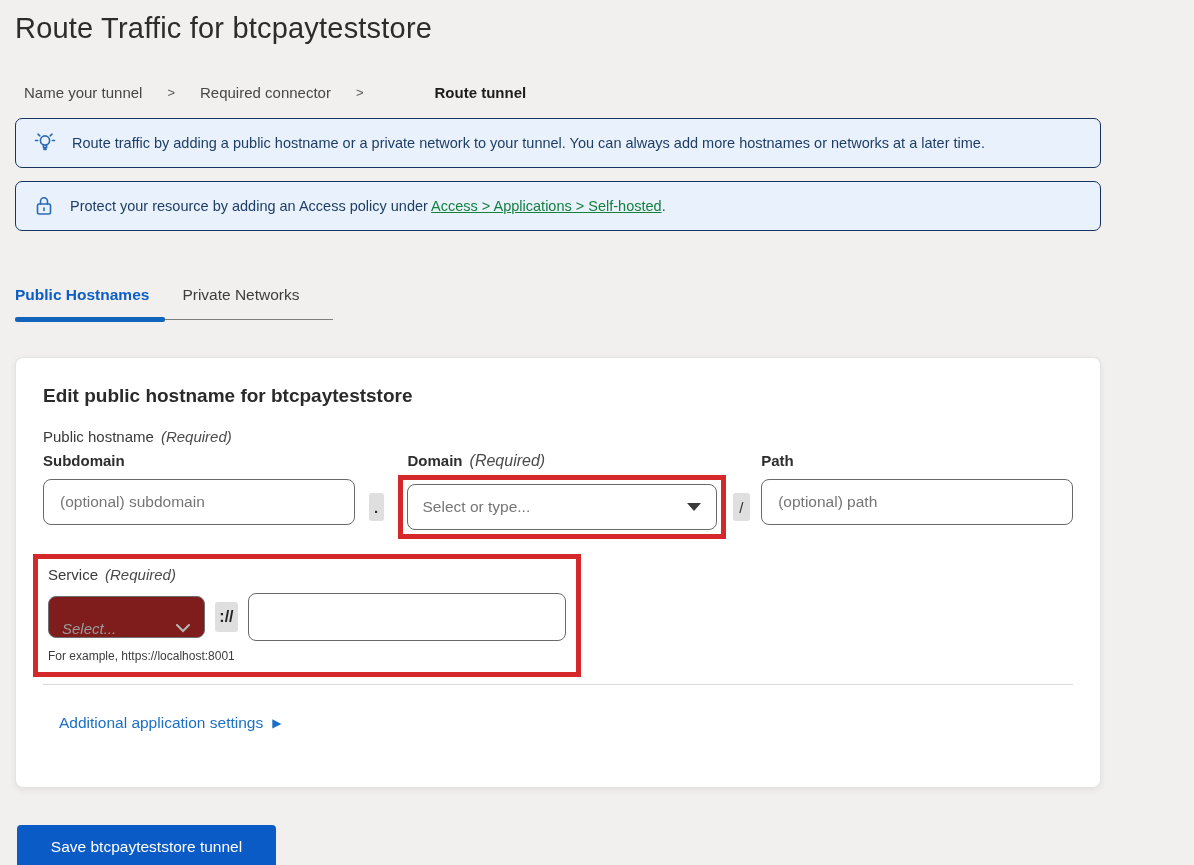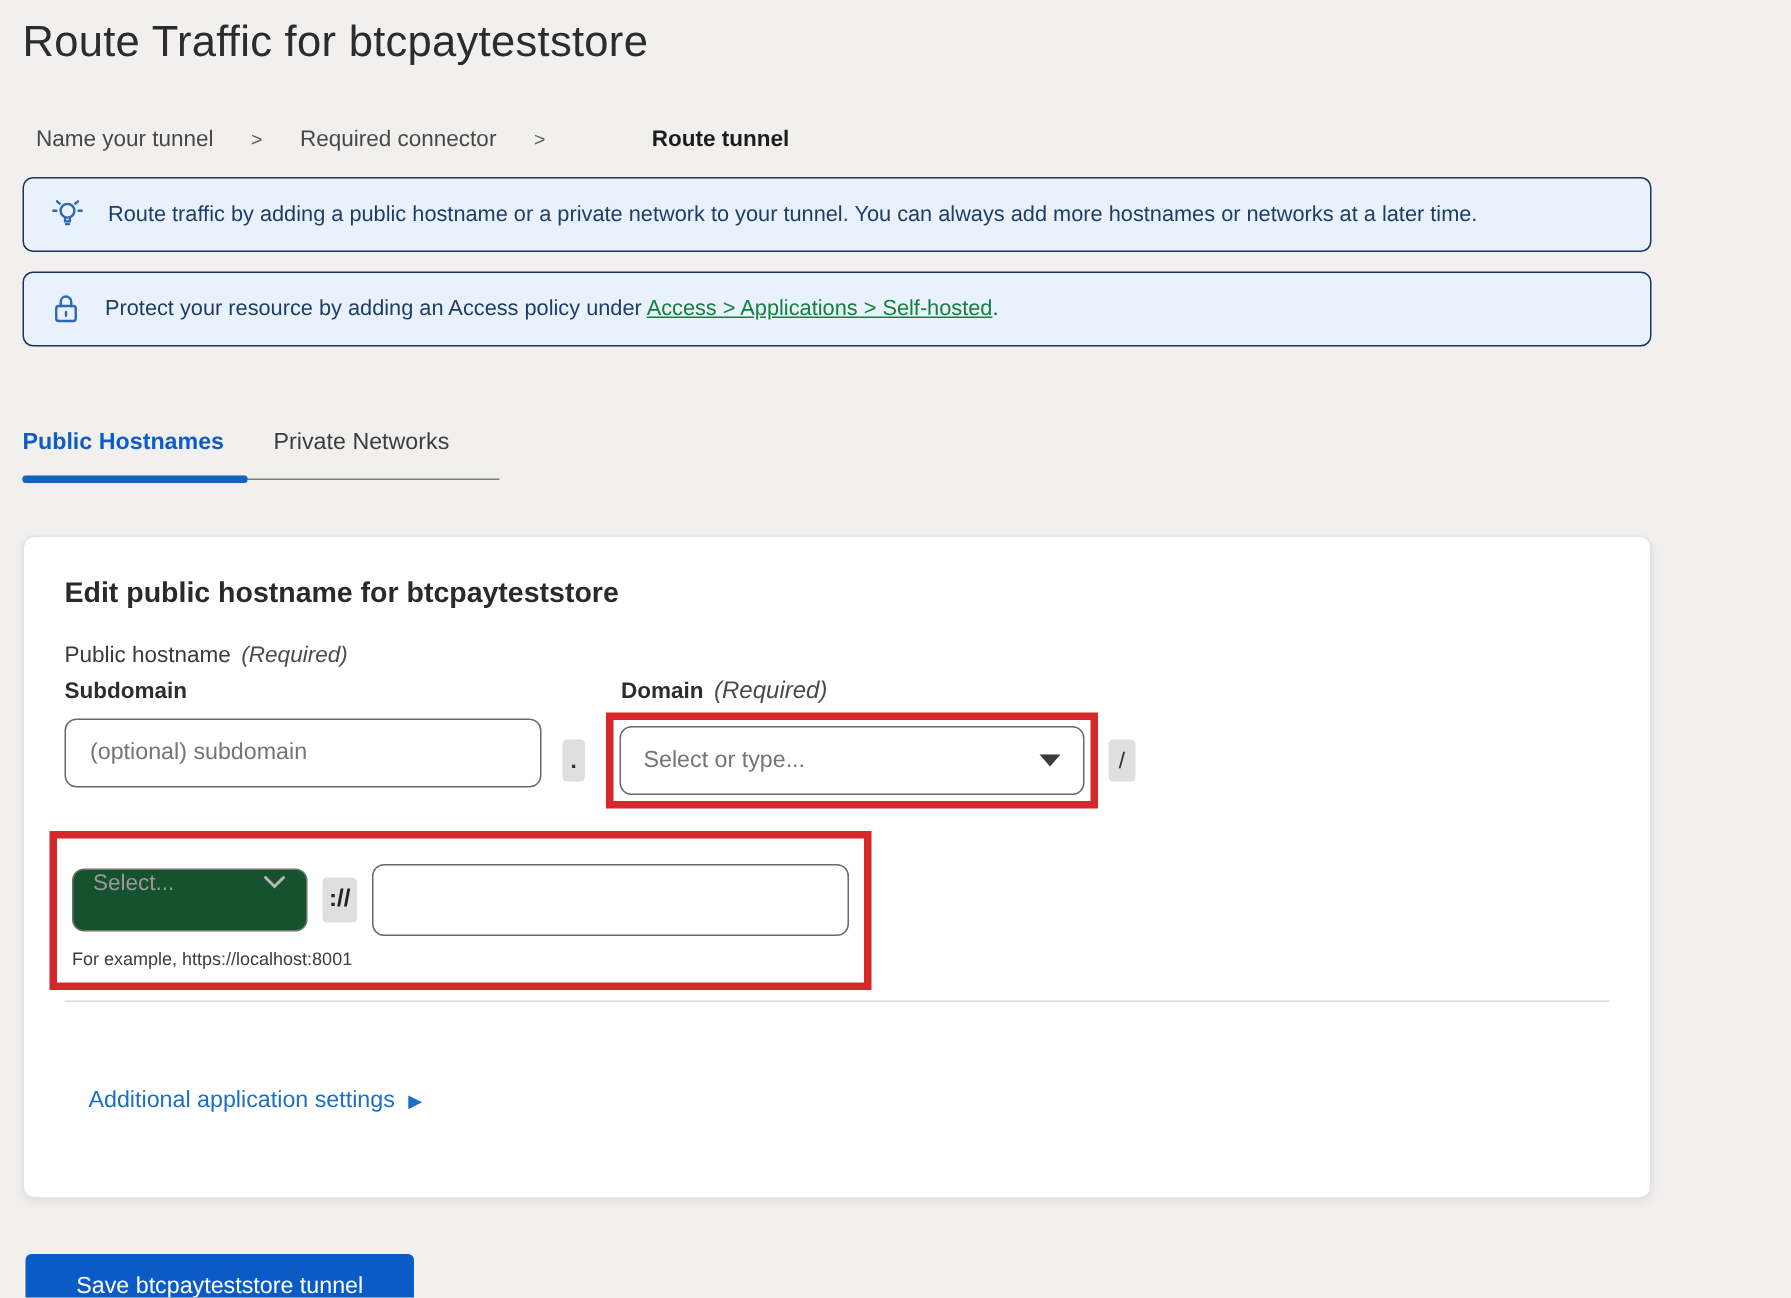--- a/index.html
+++ b/index.html
@@ -190,25 +190,26 @@
     margin-top: 10px;
     display: flex;
     align-items: center;
   }
   .service-select {
     width: 158px;
     height: 42px;
     border: 1px solid #6f6f6f;
     border-radius: 8px;
     display: flex;
-    align-items: flex-start;
+    align-items: flex-end;
     justify-content: space-between;
     padding: 0 13px;
     cursor: pointer;
-    background: #14532d;
+    background: #7f1d1d;
+    font-style: italic;
   }
   .service-select .cb-text { font-size: 15px; color: #9a9a9a; }
   .sep-scheme {
     height: 30px;
     padding: 0 4px;
     margin: 0 10px;
     font-size: 16px;
     font-weight: 700;
     color: #222;
   }
@@ -223,21 +224,21 @@
   }
 
   .card-divider {
     margin-top: 7px;
     border: none;
     border-top: 1px solid #d9d9d9;
     width: 100%;
   }
 
   .additional-link {
-    margin: 57px 0 0 16px;
+    margin: 29px 0 0 16px;
     display: inline-flex;
     align-items: center;
     gap: 9px;
     color: #1b6fc7;
     font-size: 15.5px;
     cursor: pointer;
   }
   .additional-link .tri { font-size: 12px; line-height: 1; }
 
   .save-btn {
@@ -321,24 +322,31 @@
         <div class="red-box" style="margin-top:5px;">
           <div class="combobox">
             <span class="cb-text">Select or type...</span>
             <span class="caret-down"></span>
           </div>
         </div>
       </div>
 
       <div class="sep-badge sep-slash">/</div>
 
+      <div class="col-path">
+        <label class="fld-label">Path</label>
+        <input class="text-input" type="text" placeholder="(optional) path" style="">
+      </div>
 
     </div>
 
     <div class="service-red-box">
+      <div class="service-label">
+        <span>Service</span><span class="req">(Required)</span>
+      </div>
       <div class="service-controls">
         <div class="service-select">
           <span class="cb-text">Select...</span>
           <span>
             <svg width="16" height="10" viewBox="0 0 16 10" fill="none" stroke="#b8b8b8" stroke-width="2" stroke-linecap="round">
               <path d="M2 2 L8 8 L14 2"></path>
             </svg>
           </span>
         </div>
         <div class="sep-badge sep-scheme">://</div>

